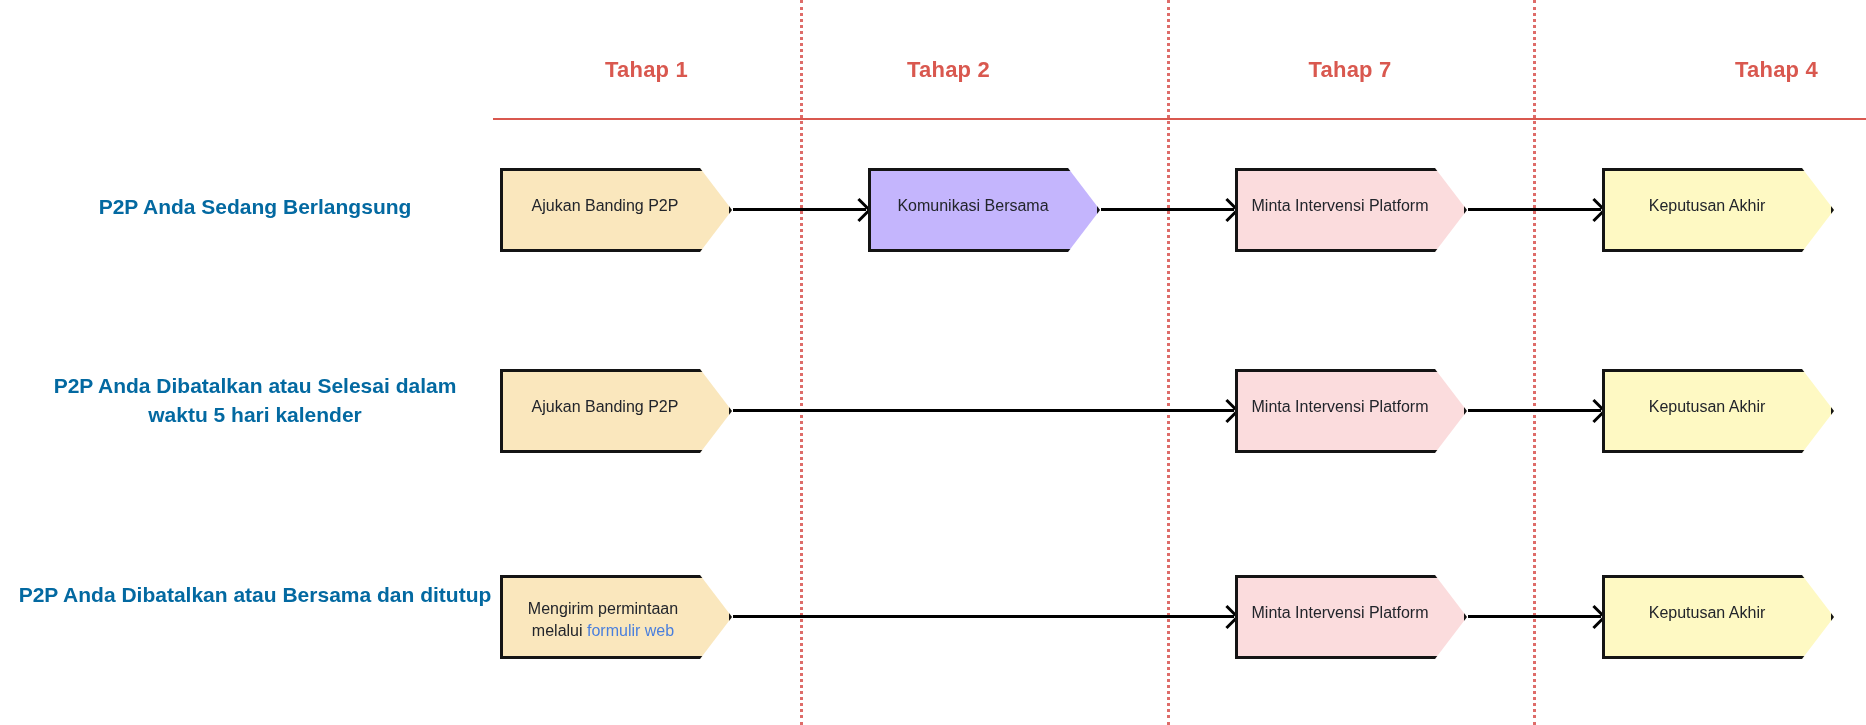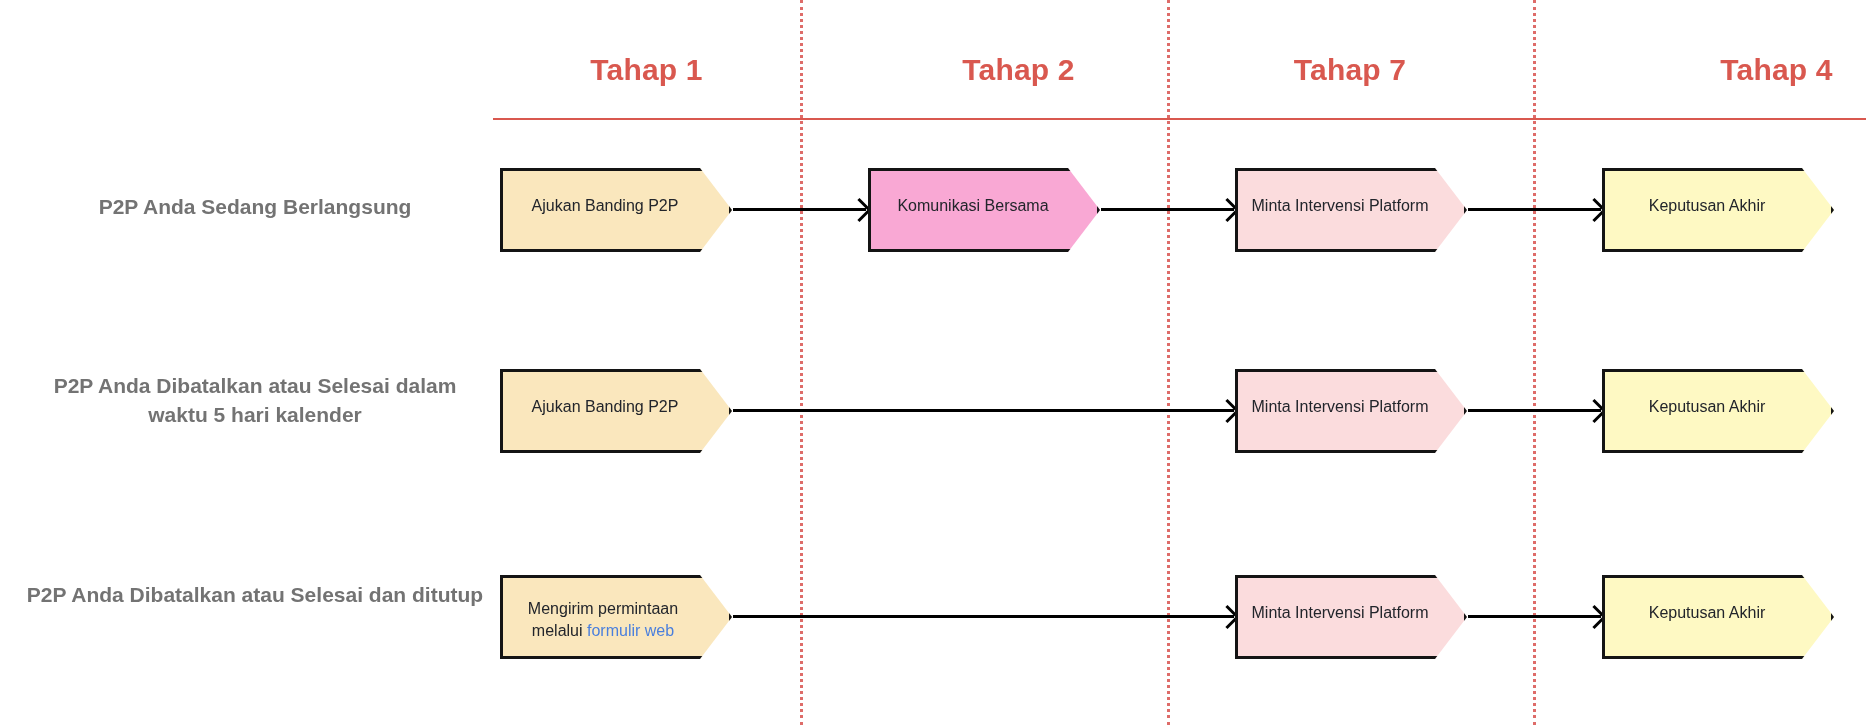--- a/index.html
+++ b/index.html
@@ -35,46 +35,46 @@
   #divider-3 { left: 1533px; }
 
   
   .stage-header {
     position: absolute;
     top: 48px;
     height: 44px;
     line-height: 44px;
     text-align: center;
     color: #d9584f;
-    font-size: 30px;
+    font-size: 22px;
     font-weight: bold;
     letter-spacing: .2px;
     white-space: nowrap;
   }
   #header-1 { left: 493px;  width: 307px; }
-  #header-2 { left: 835px;  width: 367px; }
+  #header-2 { left: 765px;  width: 367px; }
   #header-3 { left: 1167px; width: 366px; }
   #header-4 { left: 1610px; width: 333px; }
 
   .header-rule {
     position: absolute;
     left: 493px;
     top: 118px;
     width: 1373px;
     height: 0;
     border-top: 2px solid #d9584f;
   }
 
   
   .row-label {
     position: absolute;
     right: 1366px;          
     width: 490px;
     text-align: center;
-    color: #737373;
+    color: #0369a1;
     font-size: 21px;
     font-weight: bold;
     line-height: 29px;
   }
   #label-row-1 { top: 192px; }
   #label-row-2 { top: 371px; }
   #label-row-3 { top: 580px; }
 
   
   .chevron {
@@ -87,21 +87,21 @@
     border: 3px solid #141414;
     font-size: 16px;
     color: #22252b;
     line-height: 22px;
     padding: 0 34px 9px 12px;
     clip-path: polygon(0 0, calc(100% - 32px) 0, 100% 50%, calc(100% - 32px) 100%, 0 100%);
   }
   .chevron .chevron-text { display: block; }
 
   .c-yellow { background: #fae7bd; }
-  .c-blue   { background: #f9a8d4; }
+  .c-blue   { background: #c4b5fd; }
   .c-pink   { background: #fbdcdd; text-align: right; }
   .c-green  { background: #fef9c3; }
 
   .weblink { color: #4a7fdd; }
 
   
   .connector {
     position: absolute;
     height: 3px;
     background: #000000;
@@ -174,21 +174,21 @@
     <span class="chevron-text">Minta Intervensi Platform</span>
   </div>
 
   <div class="connector" style="left:1468px; top:409px; width:133px;"></div>
 
   <div class="chevron c-green" style="left:1602px; top:369px; width:232px; height:84px;">
     <span class="chevron-text">Keputusan Akhir</span>
   </div>
 
   <div class="row-label" id="label-row-3">
-    <span>P2P Anda Dibatalkan atau Selesai dan ditutup</span>
+    <span>P2P Anda Dibatalkan atau Bersama dan ditutup</span>
     <br>
   </div>
 
   <div class="chevron c-yellow" style="left:500px; top:575px; width:232px; height:84px; padding:5px 40px 0 14px;">
     <span class="chevron-text"><span>Mengirim permintaan melalui </span><span class="weblink">formulir web</span></span>
   </div>
 
   <div class="connector" style="left:733px; top:615px; width:501px;"></div>
 
   <div class="chevron c-pink" style="left:1235px; top:575px; width:232px; height:84px;">

